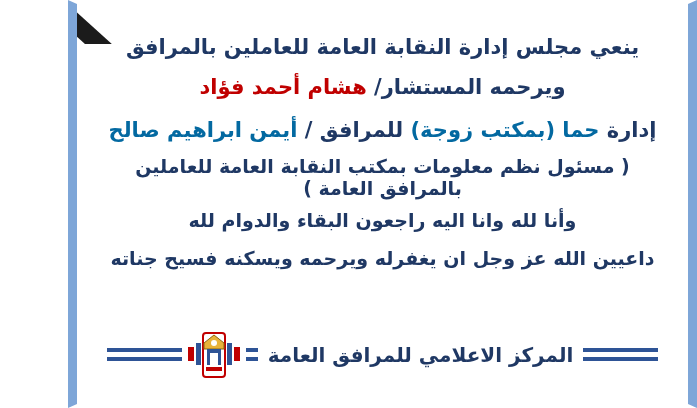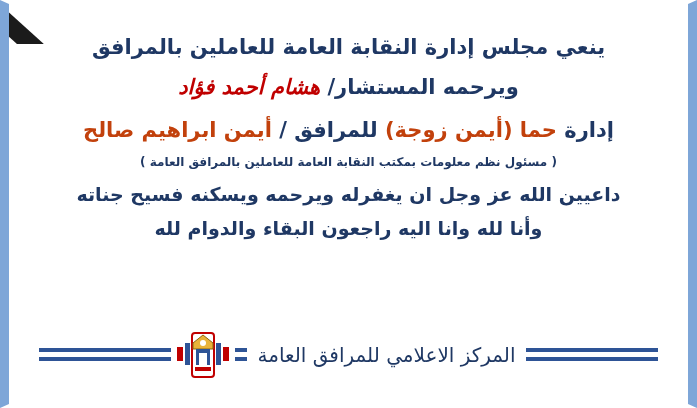--- a/index.html
+++ b/index.html
@@ -8,21 +8,21 @@
   }
   body {
     width: 697px;
     height: 408px;
     background: #ffffff;
     font-family: "DejaVu Sans", "Liberation Sans", sans-serif;
     overflow: hidden;
   }
   .poster {
     position: relative;
-    width: 697px;
+    width: 629px;
     height: 408px;
     background: #ffffff;
     box-sizing: border-box;
     border-left: 9px solid #7ea6d8;
     border-right: 9px solid #7ea6d8;
     border-top: 4px solid #ffffff;
     border-bottom: 4px solid #ffffff;
     overflow: hidden;
   }
   
@@ -57,25 +57,25 @@
     direction: rtl;
   }
   .line {
     font-weight: bold;
     color: #1f3864;
     line-height: 1.25;
     white-space: nowrap;
   }
   .l1 { font-size: 21px; margin-top: 12px; }
   .l2 { font-size: 21px; margin-top: 14px; }
-  .l2 .red { color: #c00000; font-style: italic; }
+  .l2 .red { color: #c00000; }
   .l3 { font-size: 21px; margin-top: 16px; }
-  .l3 .red { color: #c2410c; }
+  .l3 .red { color: #0369a1; }
   .l4 {
-    font-size: 12px;
+    font-size: 19px;
     margin-top: 12px;
     color: #1f3864;
     font-weight: bold;
   }
   .l5 { font-size: 19px; margin-top: 14px; }
   .l6 { font-size: 19px; margin-top: 10px; }
 
   
   .footer {
     position: absolute;
@@ -109,21 +109,21 @@
     display: flex;
     align-items: center;
     justify-content: center;
     gap: 12px;
     direction: rtl;
   }
   .footer-text {
     background: #ffffff;
     padding: 0 10px;
     font-size: 20px;
-    font-weight: normal;
+    font-weight: bold;
     color: #1f3864;
     white-space: nowrap;
     position: relative;
     z-index: 2;
   }
   .logo {
     position: relative;
     z-index: 2;
     width: 64px;
     height: 58px;
@@ -147,30 +147,30 @@
 
     <div class="line l1">ينعي مجلس إدارة النقابة العامة للعاملين بالمرافق</div>
 
     <div class="line l2">
       <span>ويرحمه المستشار/</span>
       <span class="red">هشام أحمد فؤاد</span>
     </div>
 
     <div class="line l3">
       <span>إدارة</span>
-      <span class="red">حما (أيمن زوجة)</span>
+      <span class="red">حما (بمكتب زوجة)</span>
       <span>للمرافق /</span>
       <span class="red">أيمن ابراهيم  صالح</span>
     </div>
 
     <div class="l4">( مسئول نظم معلومات بمكتب النقابة العامة للعاملين بالمرافق العامة )</div>
 
+    <div class="line l6">وأنا لله وانا اليه راجعون البقاء والدوام لله</div>
+
     <div class="line l5">داعيين الله عز وجل ان يغفرله ويرحمه ويسكنه فسيح جناته</div>
-
-    <div class="line l6">وأنا لله وانا اليه راجعون البقاء والدوام لله</div>
 
   </div>
 
   <div class="footer">
     <div class="footer-rules">
       <div class="rule r1"></div>
       <div class="rule r2"></div>
     </div>
     <div class="footer-inner">
       <div class="footer-text">المركز الاعلامي     للمرافق العامة</div>

